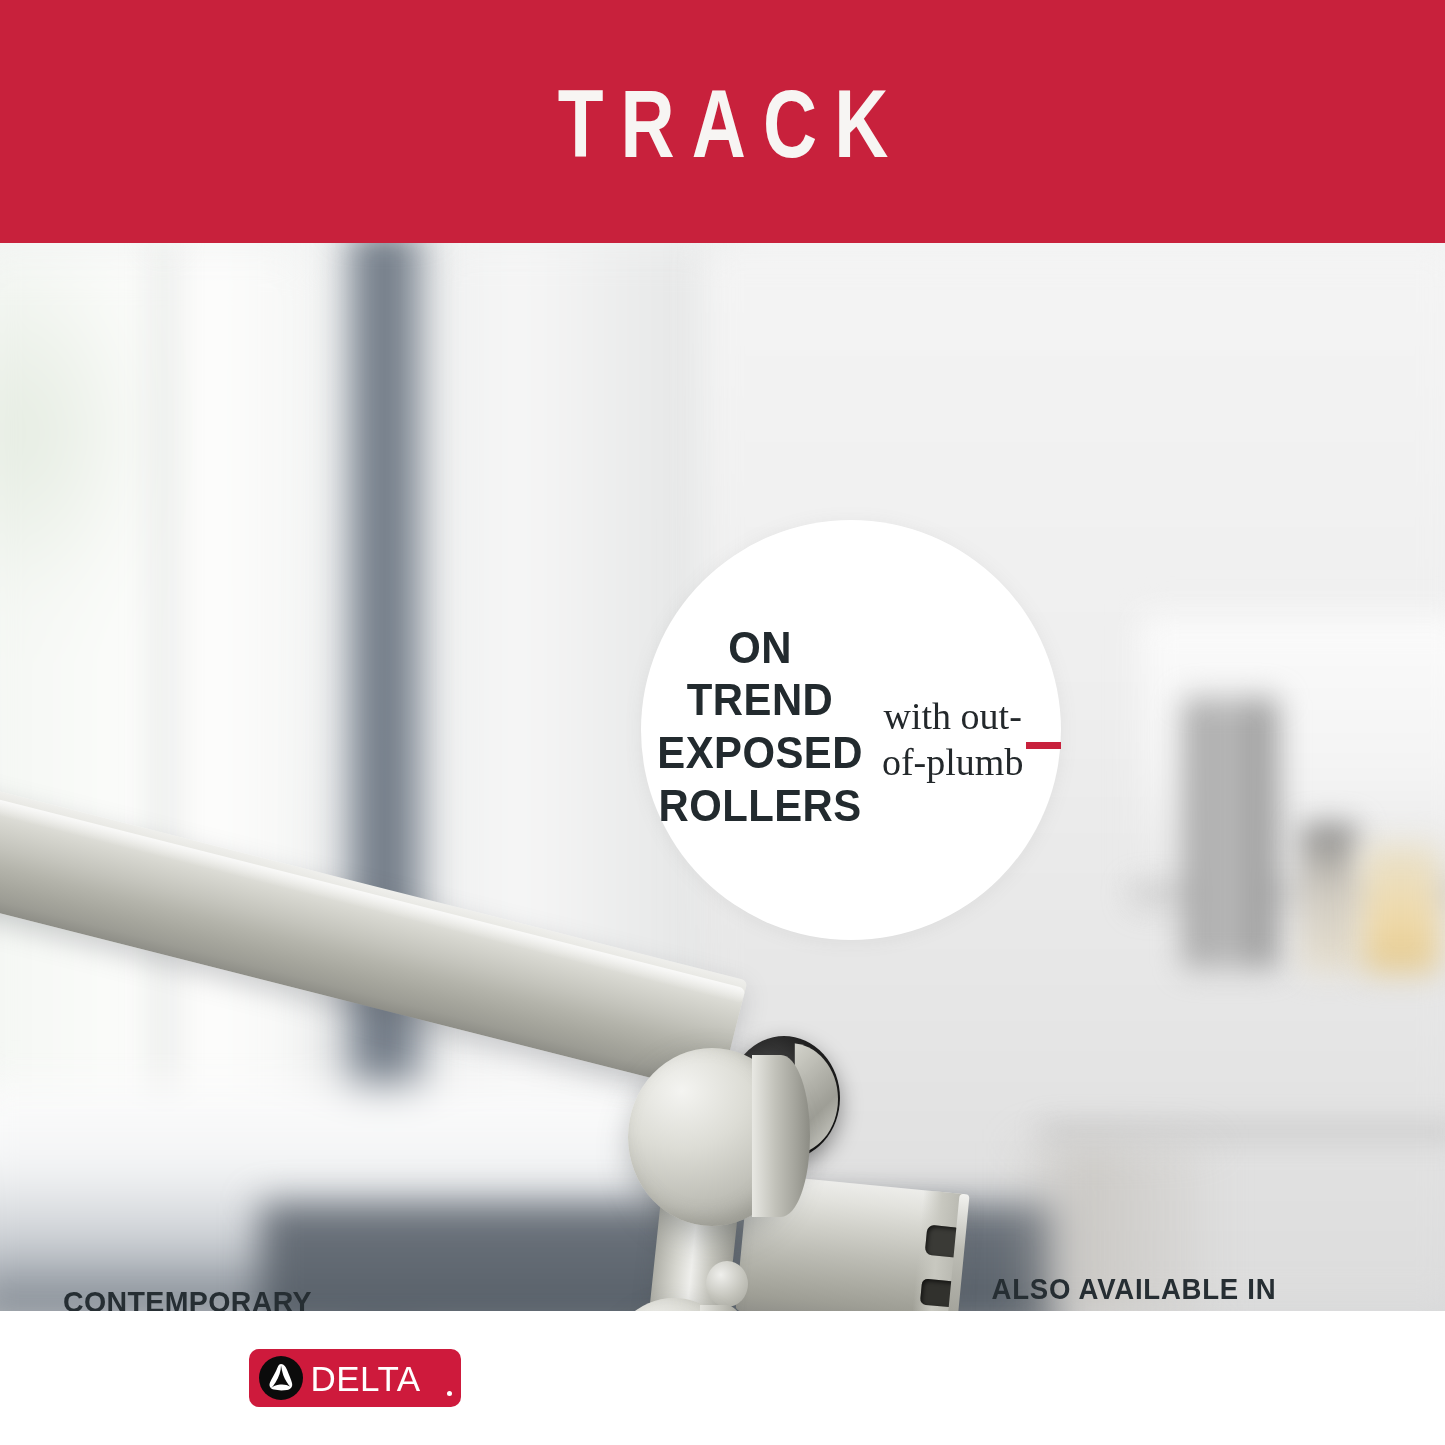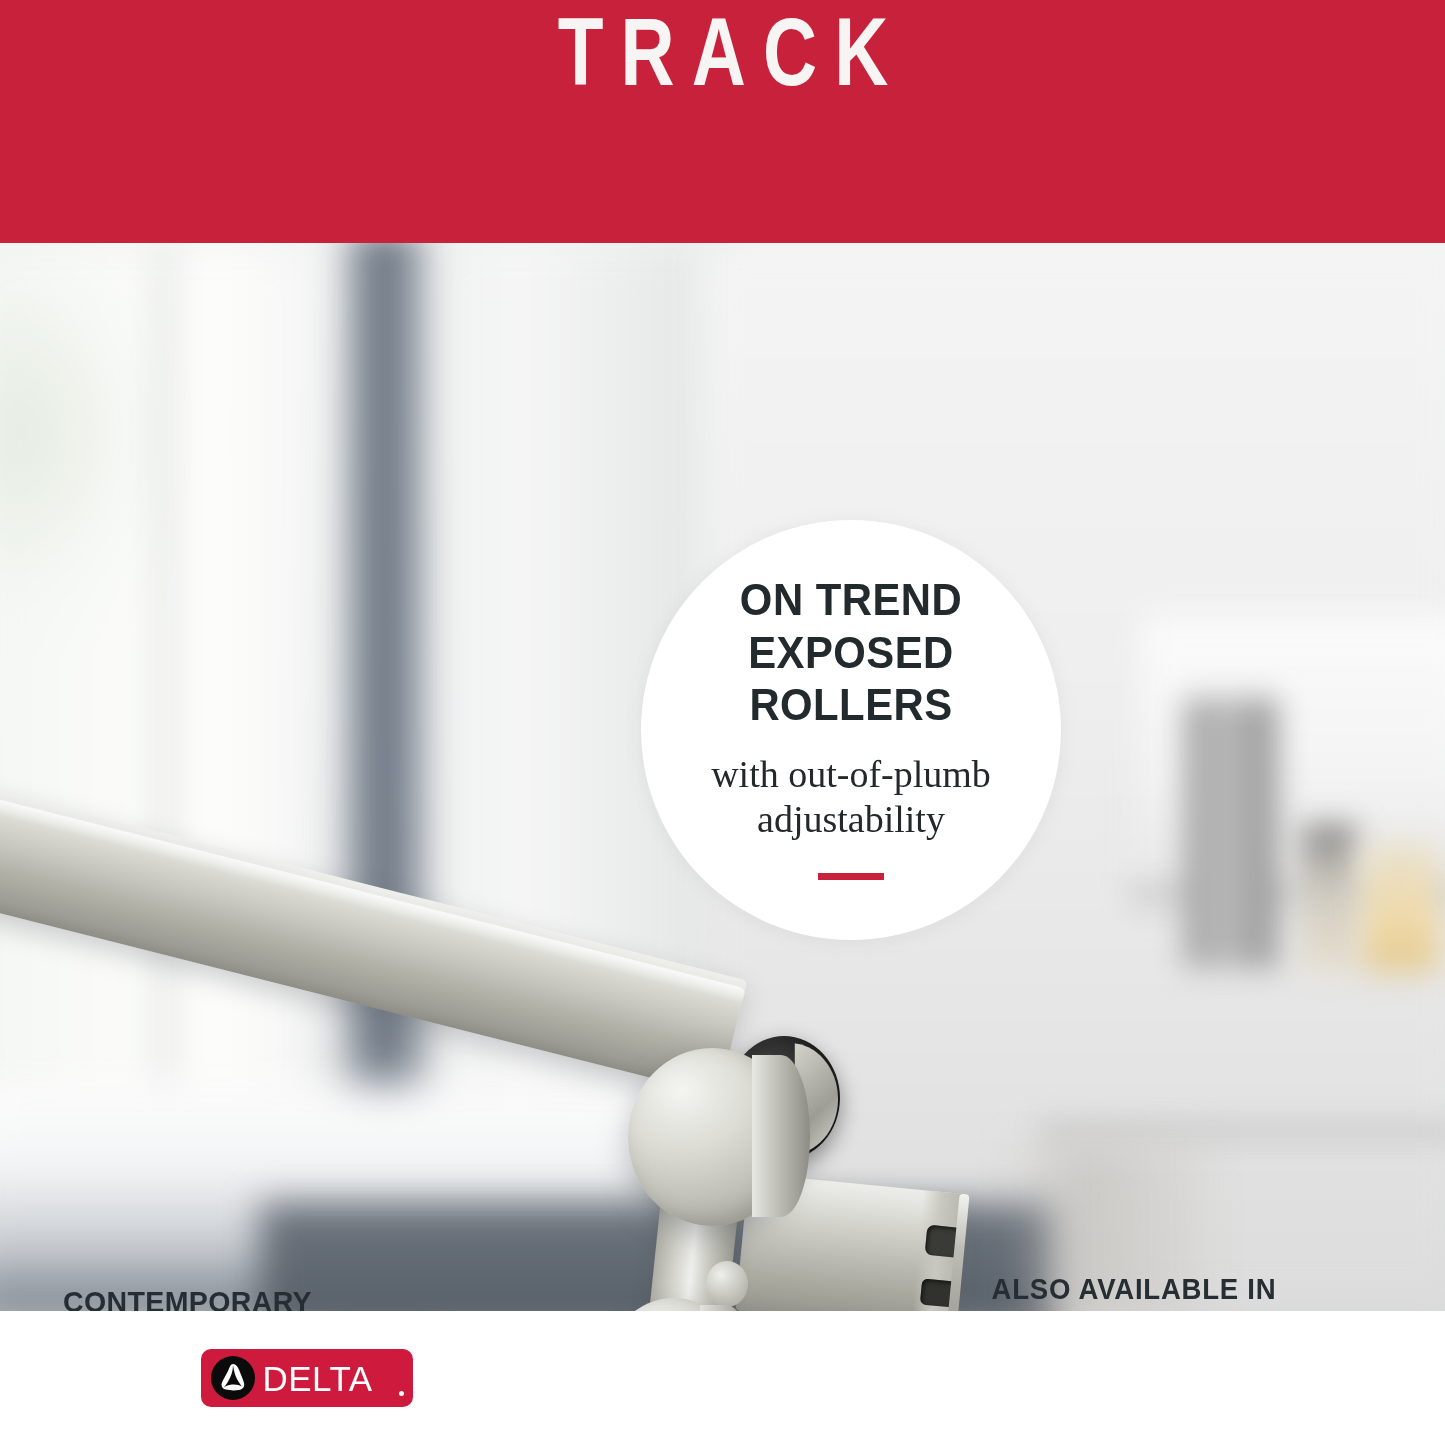--- a/index.html
+++ b/index.html
@@ -19,20 +19,21 @@
   }
 
   
   .header-banner {
     position: absolute;
     left: 0; top: 0;
     width: 1445px;
     height: 243px;
     background: #C8213C;
     display: flex;
+    align-items: center;
     justify-content: center;
     overflow: hidden;
   }
   .header-title {
     color: #F7F5F3;
     font-family: "Liberation Sans Narrow", "Liberation Sans", sans-serif;
     font-size: 96px;
     line-height: 1;
     font-weight: bold;
     letter-spacing: 22px;
@@ -291,21 +292,21 @@
   }
 
   
   .callout {
     position: absolute;
     left: 641px; top: 277px;
     width: 420px; height: 420px;
     border-radius: 50%;
     background: #FFFFFF;
     display: flex;
-    flex-direction: column;
+    flex-direction: row;
     align-items: center;
     justify-content: center;
     text-align: center;
     box-shadow: 0 2px 18px rgba(120,120,120,0.10);
   }
   .callout-head {
     font-family: "Liberation Sans Narrow", "Liberation Sans", sans-serif;
     font-weight: bold;
     font-size: 45px;
     line-height: 1.17;
@@ -367,20 +368,21 @@
     height: 134px;
     display: flex;
   }
   .footer-left {
     width: 613px;
     height: 100%;
     background: #FFFFFF;
     display: flex;
     align-items: center;
     justify-content: center;
+    padding-left: 48px;
   }
   .footer-right {
     flex: 1;
     height: 100%;
     background: #F0EFED;
     display: flex;
     align-items: center;
     justify-content: center;
   }
   .footer-brand-text {
@@ -477,21 +479,20 @@
       <div class="roller-lower-edge"></div>
     </div>
 
     <div class="callout">
       <div class="callout-head">
         <div>ON TREND</div>
         <div>EXPOSED ROLLERS</div>
       </div>
       <div class="callout-sub">
         <div>with out-of-plumb</div>
-        <div>adjustability</div>
       </div>
       <div class="callout-rule"></div>
     </div>
 
     <div class="left-caption">
       <div>CONTEMPORARY</div>
 
     </div>
 
     <div class="finishes">

